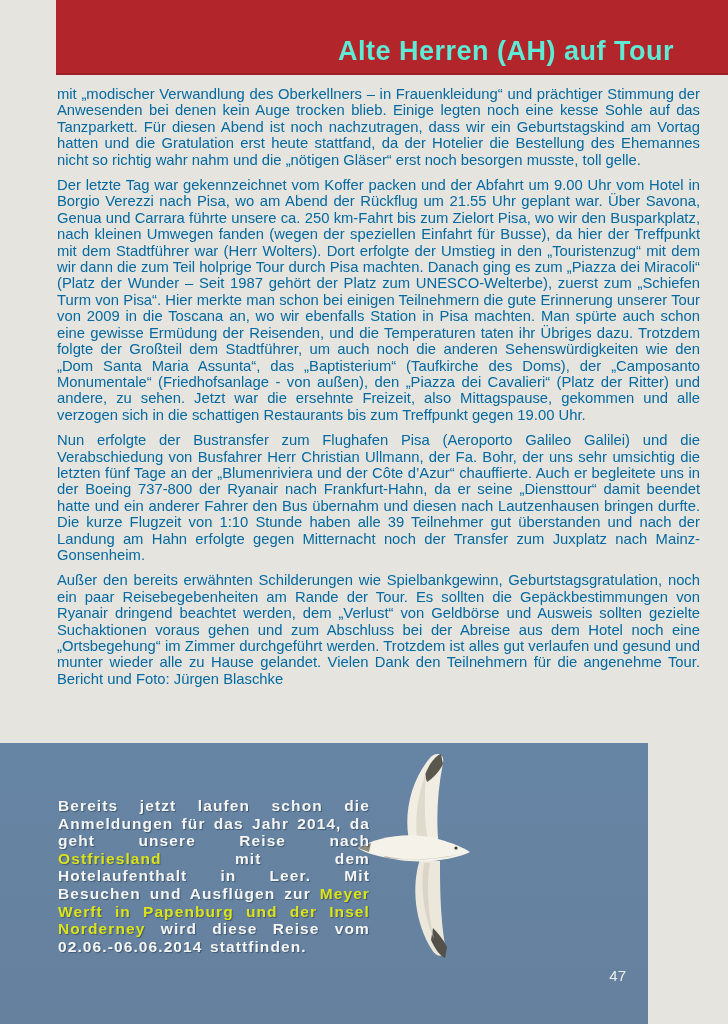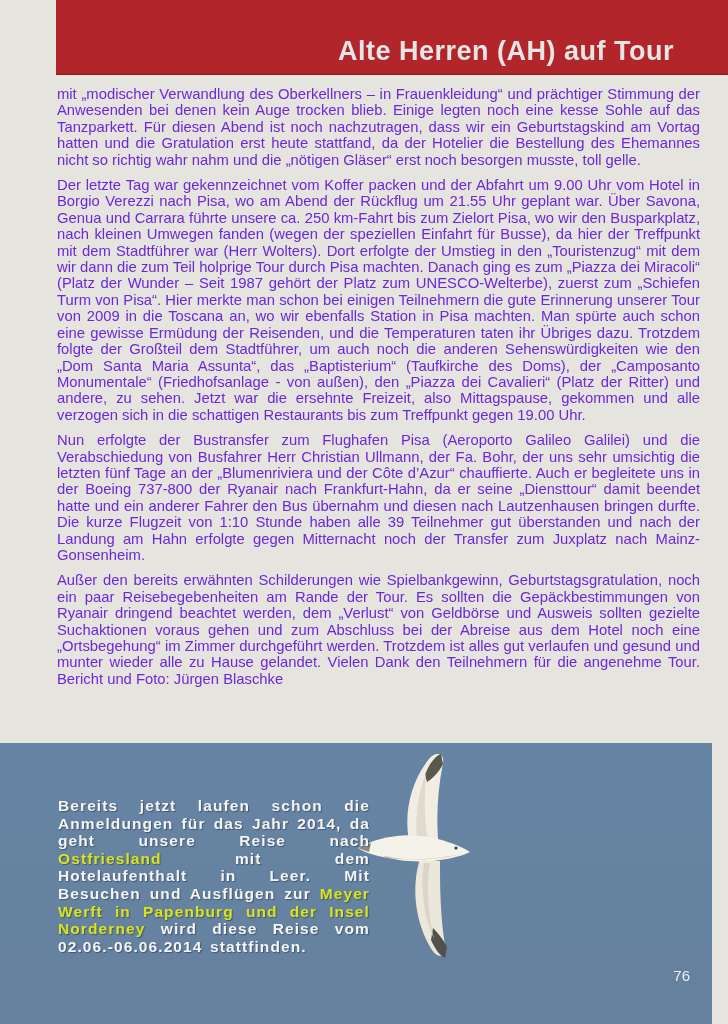--- a/index.html
+++ b/index.html
@@ -31,21 +31,21 @@
   .article{
     position:absolute;top:86px;left:57px;width:643px;
     color:#41403d;
     font-size:14.8px;
     line-height:16.4px;
     text-align:justify;
   }
   .article .para{margin:0 0 9px 0;}
   
   .photo{
-    position:absolute;left:0;top:743px;width:712px;height:281px;
+    position:absolute;left:0;top:743px;width:648px;height:281px;
     background:linear-gradient(180deg,#6684a4 0%,#64809e 55%,#65819e 100%);
     overflow:hidden;
   }
   .announcement{
     position:absolute;left:58px;top:54px;width:312px;
     font-weight:bold;
     font-size:15.5px;
     line-height:17.6px;
     letter-spacing:1.1px;
     word-spacing:2px;
@@ -67,24 +67,24 @@
     color:#edefee;
     font-size:15px;
   }
 </style>
 </head>
 <body>
 
 <div class="page" style="background: rgb(230, 228, 222);">
 
   <div class="header-bar" style="background: rgb(178, 38, 43);">
-    <span class="header-title" style="color: #e5e5e5;">Alte Herren (AH) auf Tour</span>
+    <span class="header-title" style="color: #5eead4;">Alte Herren (AH) auf Tour</span>
   </div>
 
-  <div class="article" style="color: #6d28d9;">
+  <div class="article" style="color: #0369a1;">
 
   <p class="para">mit „modischer Verwandlung des Oberkellners – in Frauenkleidung“ und prächtiger Stimmung der Anwesenden bei denen kein Auge trocken blieb. Einige legten noch eine kesse Sohle auf das Tanzparkett. Für diesen Abend ist noch nachzutragen, dass wir ein Geburtstagskind am Vortag hatten und die Gratulation erst heute stattfand, da der Hotelier die Bestellung des Ehemannes nicht so richtig wahr nahm und die „nötigen Gläser“ erst noch besorgen musste, toll gelle.</p>
       <p class="para">Der letzte Tag war gekennzeichnet vom Koffer packen und der Abfahrt um 9.00 Uhr vom Hotel in Borgio Verezzi nach Pisa, wo am Abend der Rückflug um 21.55 Uhr geplant war. Über Savona, Genua und Carrara führte unsere ca. 250 km-Fahrt bis zum Zielort Pisa, wo wir den Busparkplatz, nach kleinen Umwegen fanden (wegen der speziellen Einfahrt für Busse), da hier der Treffpunkt mit dem Stadtführer war (Herr Wolters). Dort erfolgte der Umstieg in den „Touristenzug“ mit dem wir dann die zum Teil holprige Tour durch Pisa machten. Danach ging es zum „Piazza dei Miracoli“ (Platz der Wunder – Seit 1987 gehört der Platz zum UNESCO-Welterbe), zuerst zum „Schiefen Turm von Pisa“. Hier merkte man schon bei einigen Teilnehmern die gute Erinnerung unserer Tour von 2009 in die Toscana an, wo wir ebenfalls Station in Pisa machten. Man spürte auch schon eine gewisse Ermüdung der Reisenden, und die Temperaturen taten ihr Übriges dazu. Trotzdem folgte der Großteil dem Stadtführer, um auch noch die anderen Sehenswürdigkeiten wie den „Dom Santa Maria Assunta“, das „Baptisterium“ (Taufkirche des Doms), der „Camposanto Monumentale“ (Friedhofsanlage - von außen), den „Piazza dei Cavalieri“ (Platz der Ritter) und andere, zu sehen. Jetzt war die ersehnte Freizeit, also Mittagspause, gekommen und alle verzogen sich in die schattigen Restaurants bis zum Treffpunkt gegen 19.00 Uhr.</p>
       <p class="para">Nun erfolgte der Bustransfer zum Flughafen Pisa (Aeroporto Galileo Galilei) und die Verabschiedung von Busfahrer Herr Christian Ullmann, der Fa. Bohr, der uns sehr umsichtig die letzten fünf Tage an der „Blumenriviera und der Côte d’Azur“ chauffierte. Auch er begleitete uns in der Boeing 737-800 der Ryanair nach Frankfurt-Hahn, da er seine „Diensttour“ damit beendet hatte und ein anderer Fahrer den Bus übernahm und diesen nach Lautzenhausen bringen durfte. Die kurze Flugzeit von 1:10 Stunde haben alle 39 Teilnehmer gut überstanden und nach der Landung am Hahn erfolgte gegen Mitternacht noch der Transfer zum Juxplatz nach Mainz-Gonsenheim.</p>
       <p class="para">Außer den bereits erwähnten Schilderungen wie Spielbankgewinn, Geburtstagsgratulation, noch ein paar Reisebegebenheiten am Rande der Tour. Es sollten die Gepäckbestimmungen von Ryanair dringend beachtet werden, dem „Verlust“ von Geldbörse und Ausweis sollten gezielte Suchaktionen voraus gehen und zum Abschluss bei der Abreise aus dem Hotel noch eine „Ortsbegehung“ im Zimmer durchgeführt werden. Trotzdem ist alles gut verlaufen und gesund und munter wieder alle zu Hause gelandet. Vielen Dank den Teilnehmern für die angenehme Tour. Bericht und Foto: Jürgen Blaschke</p>
     </div>
 
   <div class="photo" style="background: linear-gradient(rgb(102, 132, 164) 0%, rgb(101, 129, 158) 100%);">
 
     <svg class="seagull" viewBox="0 0 150 215" aria-hidden="true">
@@ -101,16 +101,16 @@
       <path d="M6,97 L19,92 L17,101 Z" fill="#8e8a7d"></path>
       <path d="M32,105 C58,111 88,109 112,102 C90,108 60,110 34,107 Z" fill="#b9b4a5"></path>
       <circle cx="104" cy="97" r="1.6" fill="#3c3a33"></circle>
     </svg>
 
     <div class="announcement">
       
     <span style="color: rgb(245, 245, 243);">Bereits jetzt laufen schon die Anmeldungen für das Jahr 2014, da geht unsere Reise nach </span><span style="color: rgb(220, 227, 26);">Ostfriesland</span><span style="color: rgb(245, 245, 243);"> mit dem Hotelaufenthalt in Leer. Mit Besuchen und Ausflügen zur </span><span style="color: rgb(220, 227, 26);">Meyer Werft in Papenburg und der Insel Norderney</span><span style="color: rgb(245, 245, 243);"> wird diese Reise vom 02.06.-06.06.2014 stattfinden.</span></div>
 
 
-    <div class="photo-footer-num">76</div>
+    <div class="photo-footer-num">47</div>
   </div>
 
 </div>
 
 </body></html>

